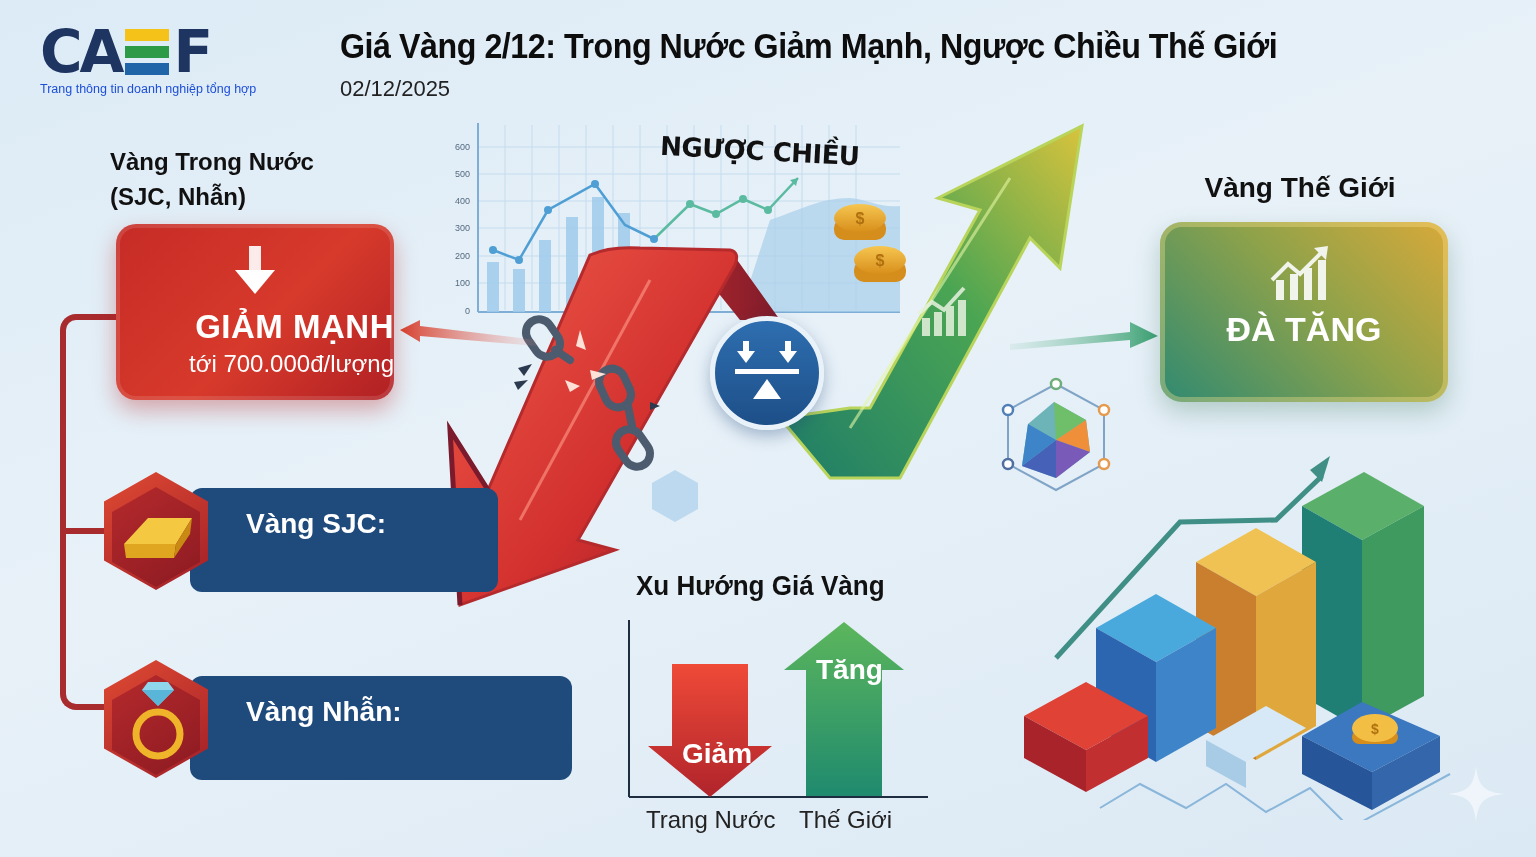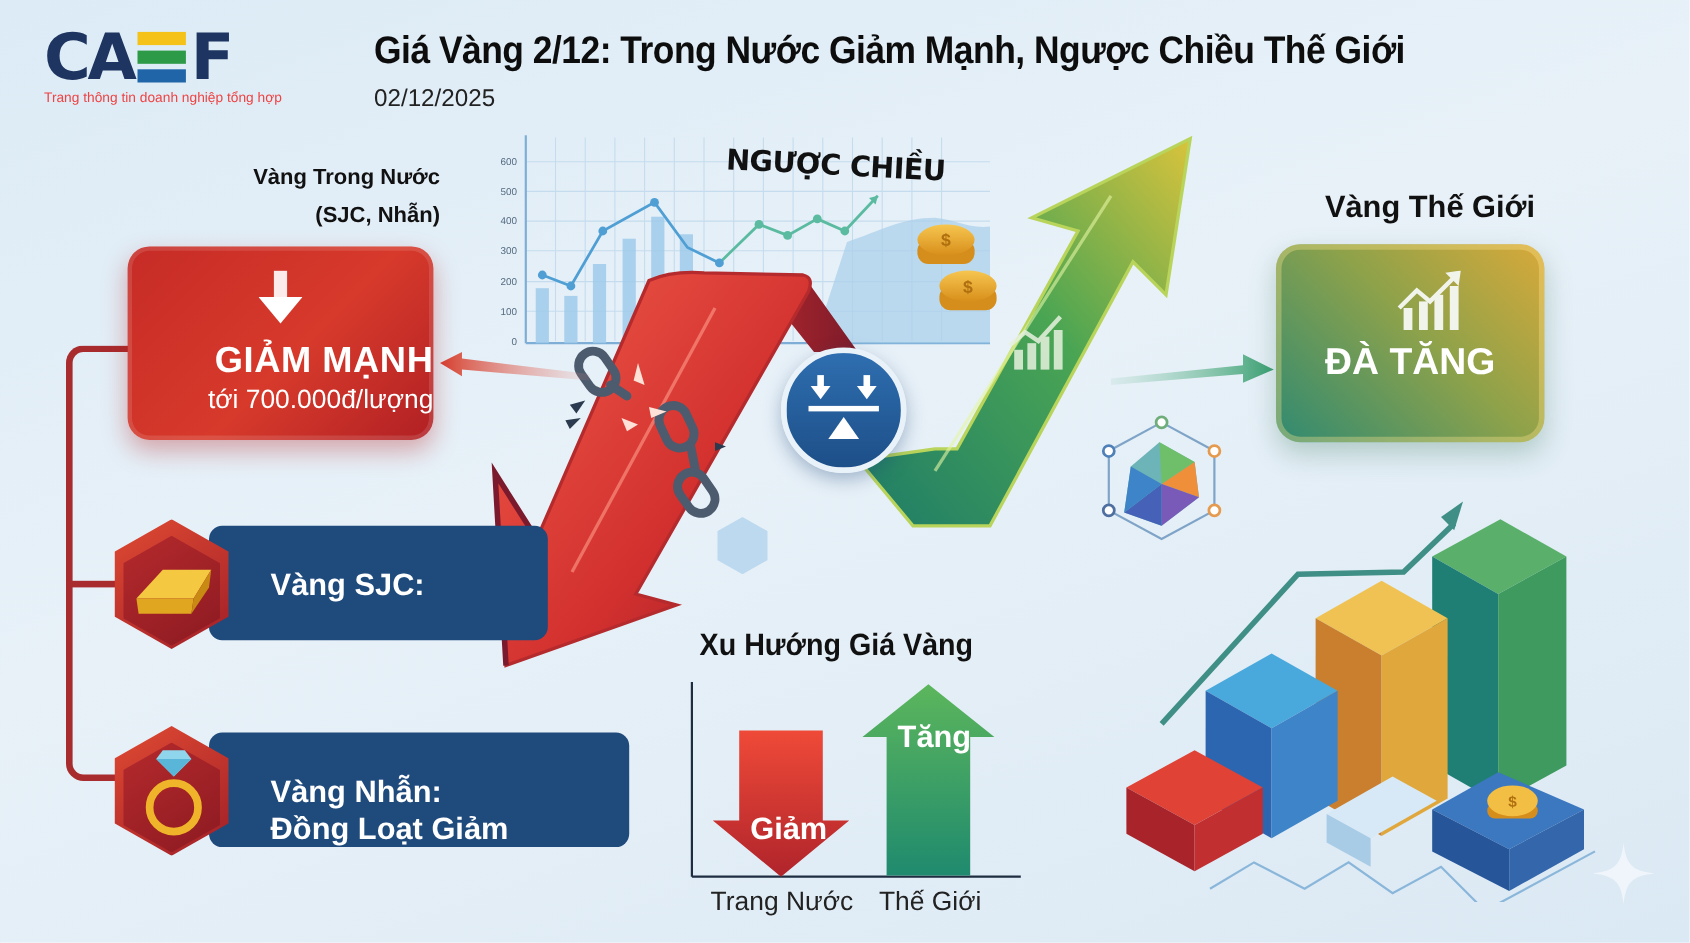--- a/index.html
+++ b/index.html
@@ -6,38 +6,38 @@
   html,body{width:1536px;height:857px;overflow:hidden}
   body{font-family:"Liberation Sans","DejaVu Sans",sans-serif;background:linear-gradient(160deg,#dcebf6 0%,#e8f1f8 45%,#dbe9f4 100%);position:relative;color:#111}
   .abs{position:absolute}
   
   .logo{left:40px;top:26px;width:270px}
   .logo-word{display:flex;align-items:flex-end;height:52px}
   .logo-ca{font-family:"DejaVu Sans",sans-serif;font-weight:900;font-size:58px;letter-spacing:-3px;color:#1d3560;line-height:52px}
   .logo-e{display:flex;flex-direction:column;justify-content:space-between;width:44px;height:46px;margin:0 4px 3px 4px}
   .logo-e span{display:block;height:12px}
   .logo-f{font-family:"DejaVu Sans",sans-serif;font-weight:900;font-size:58px;color:#1d3560;line-height:52px}
-  .logo-tag{font-size:12.5px;color:#ef4444;margin-top:4px;white-space:nowrap}
+  .logo-tag{font-size:12.5px;color:#1d4ed8;margin-top:4px;white-space:nowrap}
   .title{left:340px;top:26px;font-family:"Liberation Sans",sans-serif;font-weight:700;font-size:35px;letter-spacing:-.5px;color:#0d0d0d;white-space:nowrap;transform:scaleX(.92);transform-origin:left}
   .date{left:340px;top:76px;font-size:22px;color:#222}
   
-  .dom-head{left:110px;top:144px;width:290px;text-align:right;font-weight:700;font-size:20px;line-height:35px;color:#111}
+  .dom-head{left:110px;top:144px;width:290px;text-align:left;font-weight:700;font-size:24px;line-height:35px;color:#111}
   .dom-box{left:116px;top:224px;width:278px;height:176px;border-radius:20px;background:linear-gradient(135deg,#c62b26,#d73a2b 55%,#b12024);box-shadow:0 10px 22px rgba(180,30,30,.35),inset 0 0 0 4px rgba(255,255,255,.12);color:#fff;text-align:right}
   .dom-box .arrow{position:absolute;left:50%;top:22px;transform:translateX(-50%)}
   .dom-box .big{position:absolute;left:0;right:0;top:84px;font-weight:700;font-size:33px;letter-spacing:.5px}
   .dom-box .sub{position:absolute;left:0;right:0;top:126px;font-weight:400;font-size:24px}
   .tree{left:60px;top:314px;width:60px;height:396px;border:6px solid #a82b2d;border-right:none;border-radius:16px 0 0 16px}
   .tree-mid{left:60px;top:528px;width:56px;height:6px;background:#a82b2d}
   .item{height:104px}
   .item .hex{position:absolute;left:0;top:-6px;width:104px;height:118px;clip-path:polygon(50% 0,100% 25%,100% 75%,50% 100%,0 75%,0 25%);background:linear-gradient(145deg,#e04a32,#a11f28)}
   .item .hex-in{position:absolute;left:8px;top:9px;width:88px;height:100px;clip-path:polygon(50% 0,100% 25%,100% 75%,50% 100%,0 75%,0 25%);background:linear-gradient(145deg,#b52a2c,#8c1a22)}
-  .item .card{position:absolute;left:86px;top:0;height:104px;border-radius:12px;background:#1f4a7c;color:#fff;font-weight:700;font-size:28px;line-height:34px;padding:37px 0 0 56px}
+  .item .card{position:absolute;left:86px;top:10px;height:104px;border-radius:12px;background:#1f4a7c;color:#fff;font-weight:700;font-size:28px;line-height:34px;padding:19px 0 0 56px}
   
   .wld-head{left:1160px;top:172px;width:280px;text-align:center;font-weight:700;font-size:28px}
-  .wld-box{left:1160px;top:222px;width:244px;height:180px;border-radius:22px;background:linear-gradient(225deg,#d8a93a,#8ea24a 45%,#2f8a72 100%);box-shadow:0 10px 24px rgba(60,120,90,.3),inset 0 0 0 5px rgba(255,230,140,.35);color:#fff;text-align:center}
+  .wld-box{left:1160px;top:222px;width:288px;height:180px;border-radius:22px;background:linear-gradient(225deg,#d8a93a,#8ea24a 45%,#2f8a72 100%);box-shadow:0 10px 24px rgba(60,120,90,.3),inset 0 0 0 5px rgba(255,230,140,.35);color:#fff;text-align:center}
   .wld-box .big{position:absolute;left:0;right:0;top:88px;font-weight:700;font-size:34px}
   .wld-box .sub{position:absolute;left:0;right:0;top:128px;font-weight:700;font-size:25px}
   
   .nguoc{left:660px;top:136px;font-family:"DejaVu Sans",sans-serif;font-weight:700;font-size:26px;transform:rotate(3deg);letter-spacing:-.5px;color:#111}
   .trend-title{left:636px;top:570px;font-weight:700;font-size:28px;transform:scaleX(.93);transform-origin:left;white-space:nowrap}
   .trend-lbl{font-size:24px;color:#222;top:806px}
   .arrow-lbl{color:#fff;font-weight:700;font-size:28px}
 </style>
 </head>
 <body>
@@ -273,21 +273,20 @@
   <svg class="abs" style="left:14px;top:26px" width="80" height="60">
     <polygon points="6,40 30,14 74,14 58,40" fill="#f5c842"></polygon>
     <polygon points="6,40 58,40 56,54 8,54" fill="#e0a620"></polygon>
     <polygon points="58,40 74,14 72,30 56,54" fill="#c98a14"></polygon>
   </svg>
 </div>
 
 <div class="abs item" style="left:104px;top:666px">
   <div class="card" style="width:382px">
     <div>Vàng Nhẫn:</div>
-    <div>Đồng Loạt Giảm</div>
   </div>
   <div class="hex"></div>
   <div class="hex-in"></div>
   <svg class="abs" style="left:22px;top:10px" width="64" height="92">
     <polygon points="22,6 42,6 48,14 32,30 16,14" fill="#8fd6ec"></polygon>
     <polygon points="16,14 48,14 32,30" fill="#5ab6d8"></polygon>
     <circle cx="32" cy="58" r="22" fill="none" stroke="#f0b42a" stroke-width="7"></circle>
   </svg>
 </div>
 

